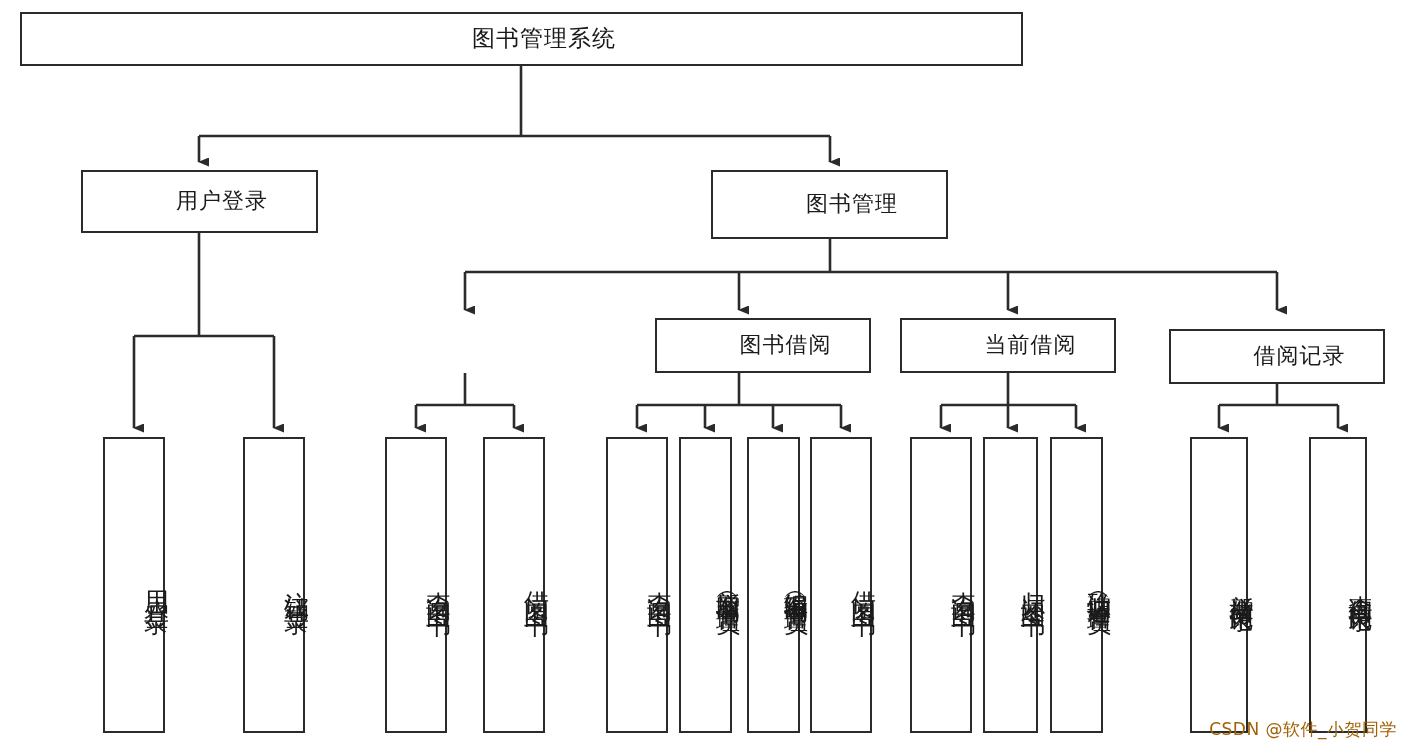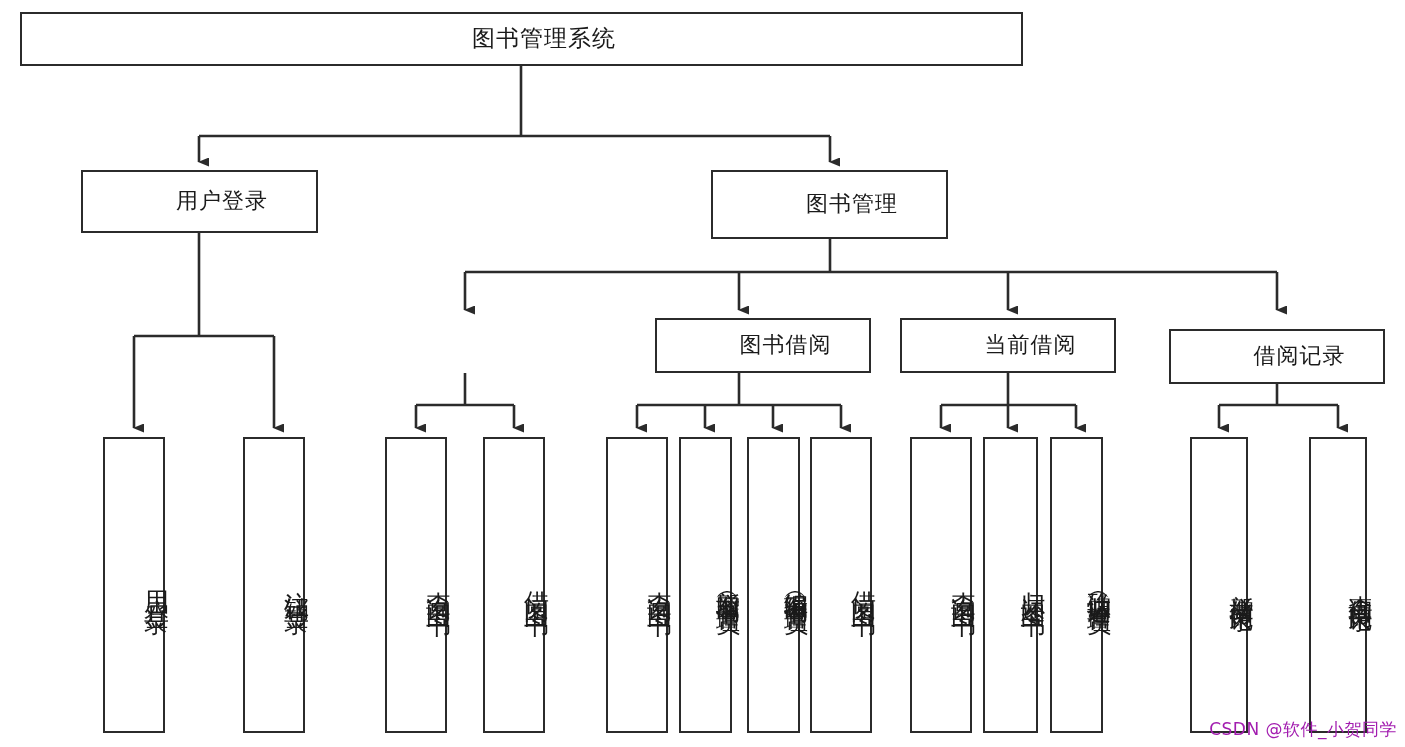--- a/index.html
+++ b/index.html
@@ -62,21 +62,21 @@
     font-size: 24px;
   }
   .node.root .label {
     font-size: 23px;
   }
   .watermark {
     position: absolute;
     right: 8px;
     bottom: 6px;
     font-size: 17px;
-    color: #a21caf;
+    color: #a16207;
     letter-spacing: 0.5px;
     white-space: nowrap;
     pointer-events: none;
   }
 </style>
 </head>
 <body>
 
 <div id="diagram-root">
 

